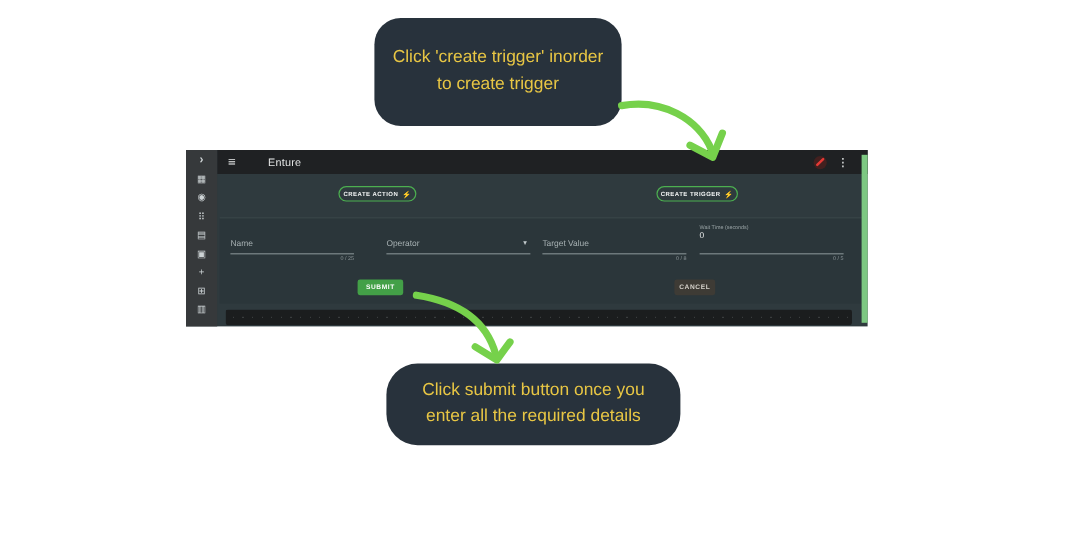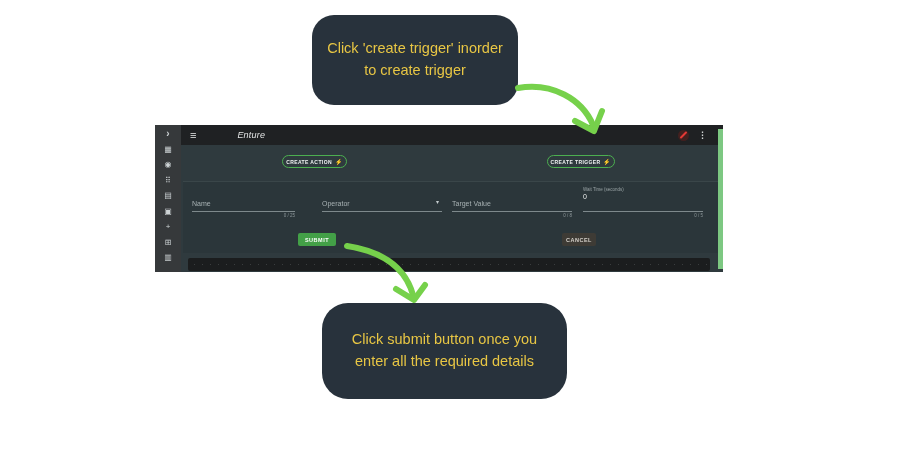--- a/index.html
+++ b/index.html
@@ -8,37 +8,37 @@
     --submit-bg:#43a047; --cancel-bg:#3e3b35; --scrollbar-green:#7dc882; --danger-red:#e53935;
   }
   *{margin:0;padding:0;box-sizing:border-box;}
   html,body{width:900px;height:450px;background:#ffffff;font-family:"Liberation Sans",sans-serif;}
   .canvas{position:relative;width:900px;height:450px;background:#fff;overflow:hidden;}
 
   
   .callout{position:absolute;background:var(--callout-bg,#28323c);color:var(--callout-text,#e8c644);
     display:flex;align-items:center;text-align:center;font-weight:500;}
   .callout-top{left:312px;top:15px;width:206px;height:90px;border-radius:22px;font-size:14.5px;line-height:1.5;padding:0 14px;}
-  .callout-bottom{left:322px;top:303px;width:245px;height:96px;border-radius:26px;font-size:14.5px;line-height:1.5;padding:0 12px;}
+  .callout-bottom{left:322px;top:303px;width:245px;height:68px;border-radius:26px;font-size:14.5px;line-height:1.5;padding:0 12px;}
 
   
   svg.arrows{position:absolute;left:0;top:0;width:900px;height:450px;pointer-events:none;z-index:30;}
   svg.arrows path,svg.arrows polyline{fill:none;stroke:var(--arrow-green,#76d14b);stroke-width:6;stroke-linecap:round;stroke-linejoin:round;}
 
   
   .app{position:absolute;left:155px;top:125px;width:568px;height:147px;background:var(--main-bg,#2f3a3e);z-index:10;}
   .sidebar{position:absolute;left:0;top:0;width:26px;height:147px;background:var(--sidebar-bg,#36393b);
     display:flex;flex-direction:column;align-items:center;padding-top:4px;gap:5.5px;z-index:3;}
   .sidebar .sicon{color:#cdd3d5;font-size:8px;line-height:10px;height:10px;cursor:pointer;}
   .sidebar .sicon:first-child{font-size:10px;font-weight:bold;}
 
   .topbar{position:absolute;left:26px;top:0;width:542px;height:20px;background:var(--topbar-bg,#1f2123);
     display:flex;align-items:center;z-index:2;}
   .hamburger{color:#e8eaea;font-size:11px;margin-left:9px;cursor:pointer;}
-  .app-title{color:#e3e5e5;font-size:9px;margin-left:41px;letter-spacing:.2px;font-style:italic;}
+  .app-title{color:#e3e5e5;font-size:9px;margin-left:27px;letter-spacing:.2px;}
   .topbar-right{position:absolute;right:16px;top:0;height:20px;display:flex;align-items:center;gap:9px;}
   .nooff{position:relative;width:11px;height:11px;border-radius:50%;background:#43201f;display:inline-block;cursor:pointer;}
   .nooff:after{content:"";position:absolute;left:1px;top:4.5px;width:9px;height:2px;background:var(--danger-red,#e53935);transform:rotate(-45deg);border-radius:1px;}
   .kebab{color:#cfd3d3;font-size:9px;font-weight:bold;cursor:pointer;letter-spacing:0;}
 
   .pill{position:absolute;top:30px;height:13px;border-radius:7px;border:1px solid var(--accent-green,#4caf50);
     background:transparent;color:#f2f4f4;font-size:5px;font-weight:bold;letter-spacing:.4px;
     display:flex;align-items:center;justify-content:center;gap:3px;cursor:pointer;font-family:"Liberation Sans",sans-serif;z-index:2;}
   .pill .red-ico{color:var(--danger-red,#e53935);font-size:6px;}
   .pill-action{left:127px;width:65px;}

